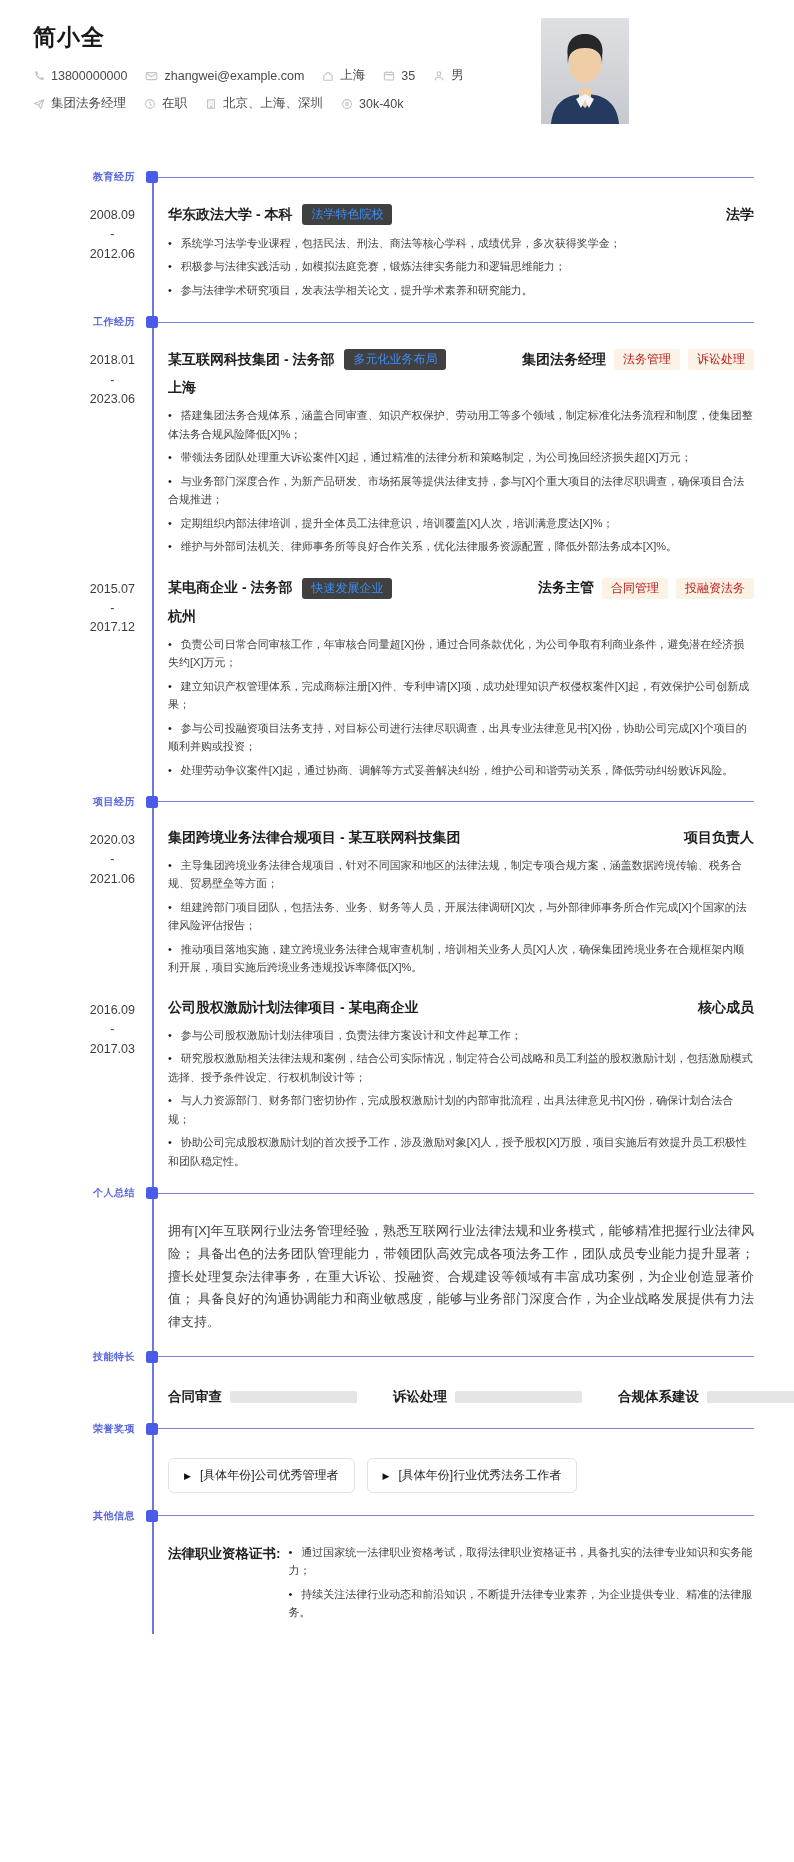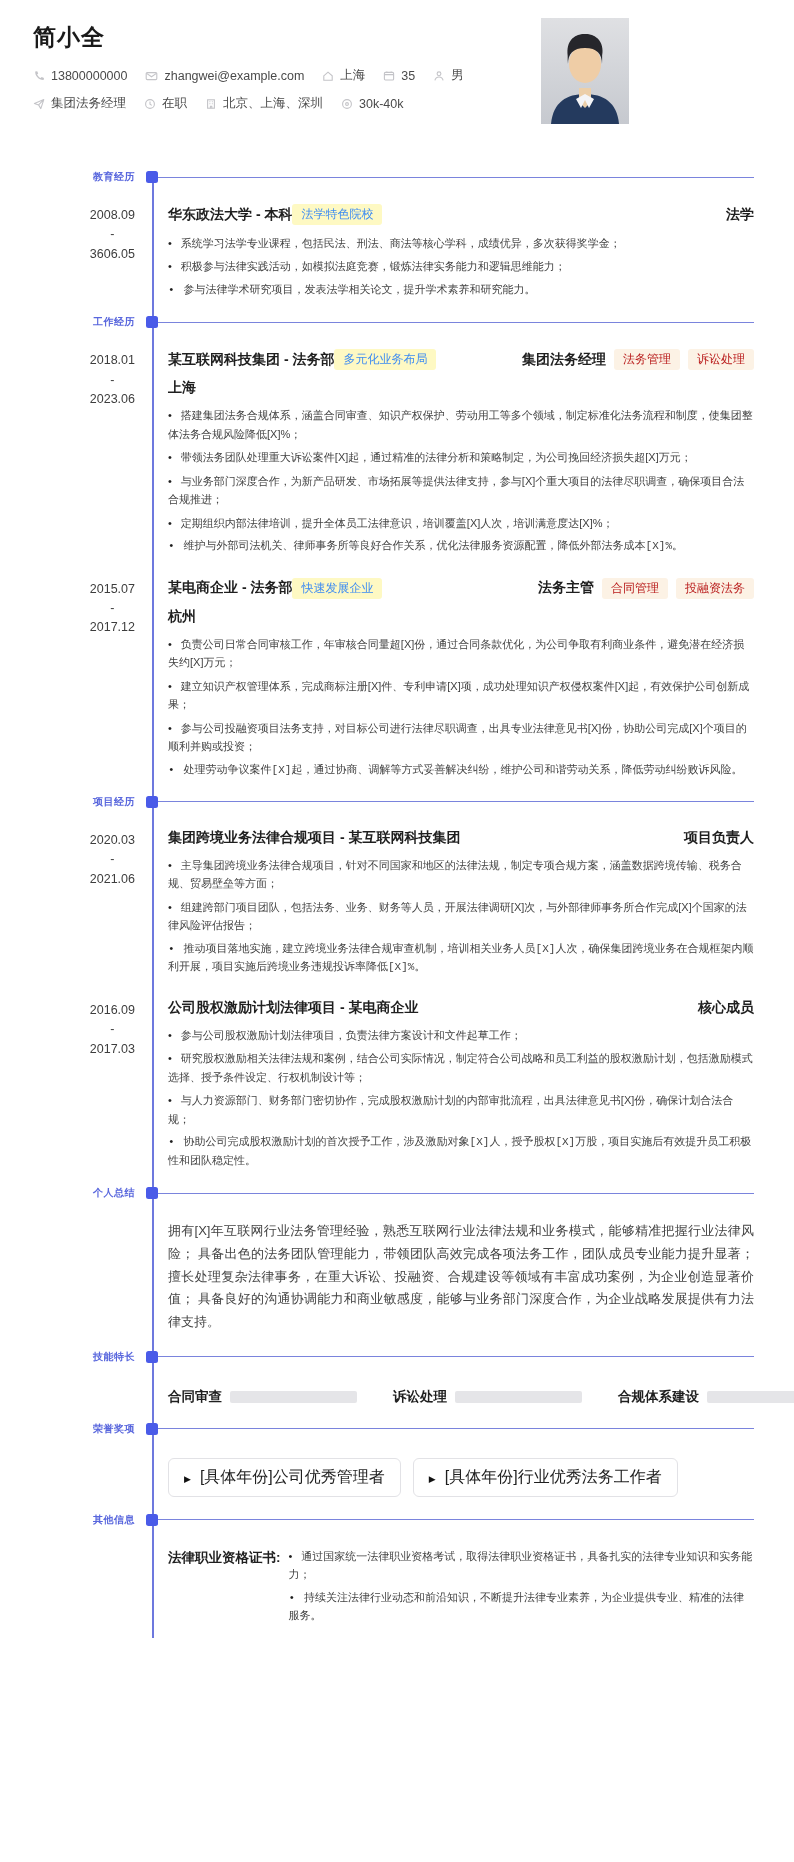--- a/index.html
+++ b/index.html
@@ -25,43 +25,43 @@
   .sec-marker { width:12px; height:12px; border-radius:2.5px; background:#4a5be8; margin-left:11px; flex:0 0 auto; }
   .sec-line { flex:1; height:1px; background:#7a84dd; }
 
   .entry { display:flex; margin-bottom:22px; }
   .entry:last-child { margin-bottom:0; }
   .dcol { flex:0 0 102px; display:flex; justify-content:flex-end; }
   .dates { display:flex; flex-direction:column; align-items:center; font-size:12.5px; color:#3d3d3d; line-height:1.55; padding-top:2px; }
   .econtent { flex:1; margin-left:33px; min-width:0; }
 
   .etitle { display:flex; align-items:center; justify-content:space-between; margin-bottom:9px; }
-  .etl, .etr { display:flex; align-items:center; }
+  .etl, .etr { display:flex; align-items:center; gap:10px; }
   .etr { gap:8px; }
   .ename, .erole { font-size:14px; font-weight:700; color:#1f1f1f; }
-  .tag-b { font-size:12px; color:#3e8cf2; background:#fef9c3; padding:2px 9px; border-radius:3px; white-space:nowrap; }
+  .tag-b { font-size:12px; color:#3e8cf2; background:#404040; padding:2px 9px; border-radius:3px; white-space:nowrap; }
   .tag-o { font-size:12px; color:#b91c1c; background:#fcf2e5; padding:2px 9px; border-radius:3px; white-space:nowrap; }
   .eloc { font-size:14px; font-weight:700; color:#1f1f1f; margin:1px 0 9px; }
 
   .b { font-size:11px; color:#434343; line-height:1.68; margin-bottom:5px; }
   .b::before { content:"•"; margin-right:9px; color:#1f1f1f; }
-  .b:last-child { margin-bottom:0;font-family:Liberation Mono, monospace; }
+  .b:last-child { margin-bottom:0; }
 
   .ptext { font-size:13px; color:#434343; line-height:1.75; text-align:justify; }
 
   
   .skills { display:grid; grid-template-columns:1fr 1fr 1fr 1fr; row-gap:24px; column-gap:36px; padding-top:4px; }
   .skill { display:flex; align-items:center; }
   .sname { font-size:13.5px; font-weight:700; color:#1f1f1f; margin-right:8px; white-space:nowrap; }
   .sbar { width:127px; height:12px; background:#e5e5e8; border-radius:2px; overflow:hidden; }
   .sfill { height:100%; background:#5166e3; clip-path:polygon(0 0,100% 0,calc(100% - 5px) 100%,0 100%); }
 
   
   .honors { display:flex; gap:12px; padding-top:2px; }
-  .honor { display:inline-flex; align-items:center; gap:9px; border:1px solid #e2e2e6; border-radius:6px; padding:8px 15px; background:#fff; font-size:16px; color:#1e1e1e; }
+  .honor { display:inline-flex; align-items:center; gap:9px; border:1px solid #e2e2e6; border-radius:6px; padding:8px 15px; background:#fff; font-size:12px; color:#1e1e1e; }
   .tri::before { content:"▶"; font-size:9px; color:#111; }
 
   
   .other { display:flex; align-items:flex-start; }
   .olabel { flex:0 0 auto; margin-right:8px; font-size:13.5px; font-weight:700; color:#1f1f1f; line-height:1.68; }
   .obullets { flex:1; min-width:0; }
 </style>
 </head>
 <body>
 
@@ -179,21 +179,21 @@
       <div class="sec-head">
         <span class="sec-title">教育经历</span>
         <span class="sec-marker"></span>
         <span class="sec-line"></span>
       </div>
       <div class="entry">
         <div class="dcol">
           <div class="dates">
             <span>2008.09</span>
             <span>-</span>
-            <span>3606.05</span>
+            <span>2012.06</span>
           </div>
         </div>
         <div class="econtent">
           <div class="etitle">
             <span class="etl">
               <span class="ename">华东政法大学 - 本科</span>
               <span class="tag-b">法学特色院校</span>
             </span>
             <span class="etr">
               <span class="erole">法学</span>

